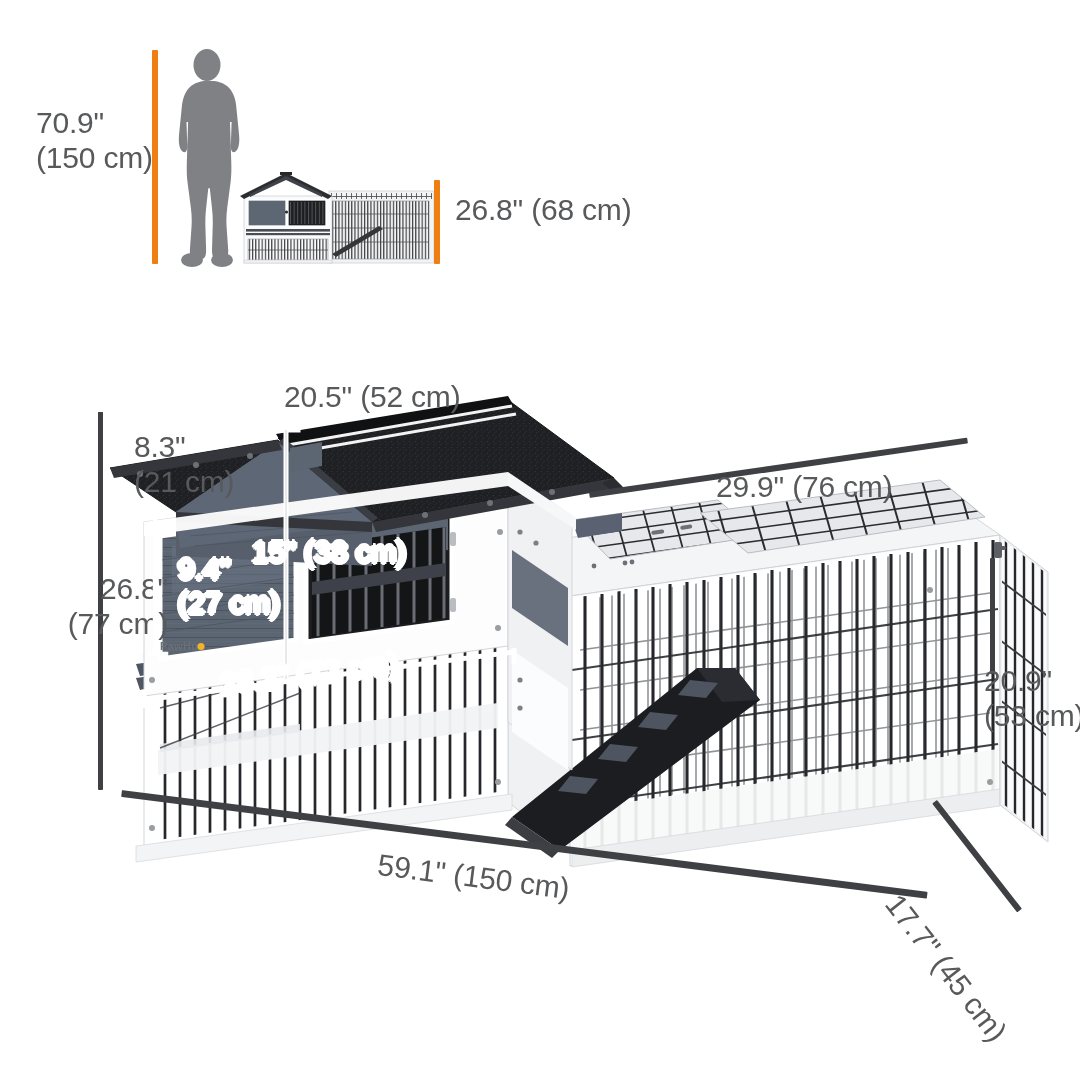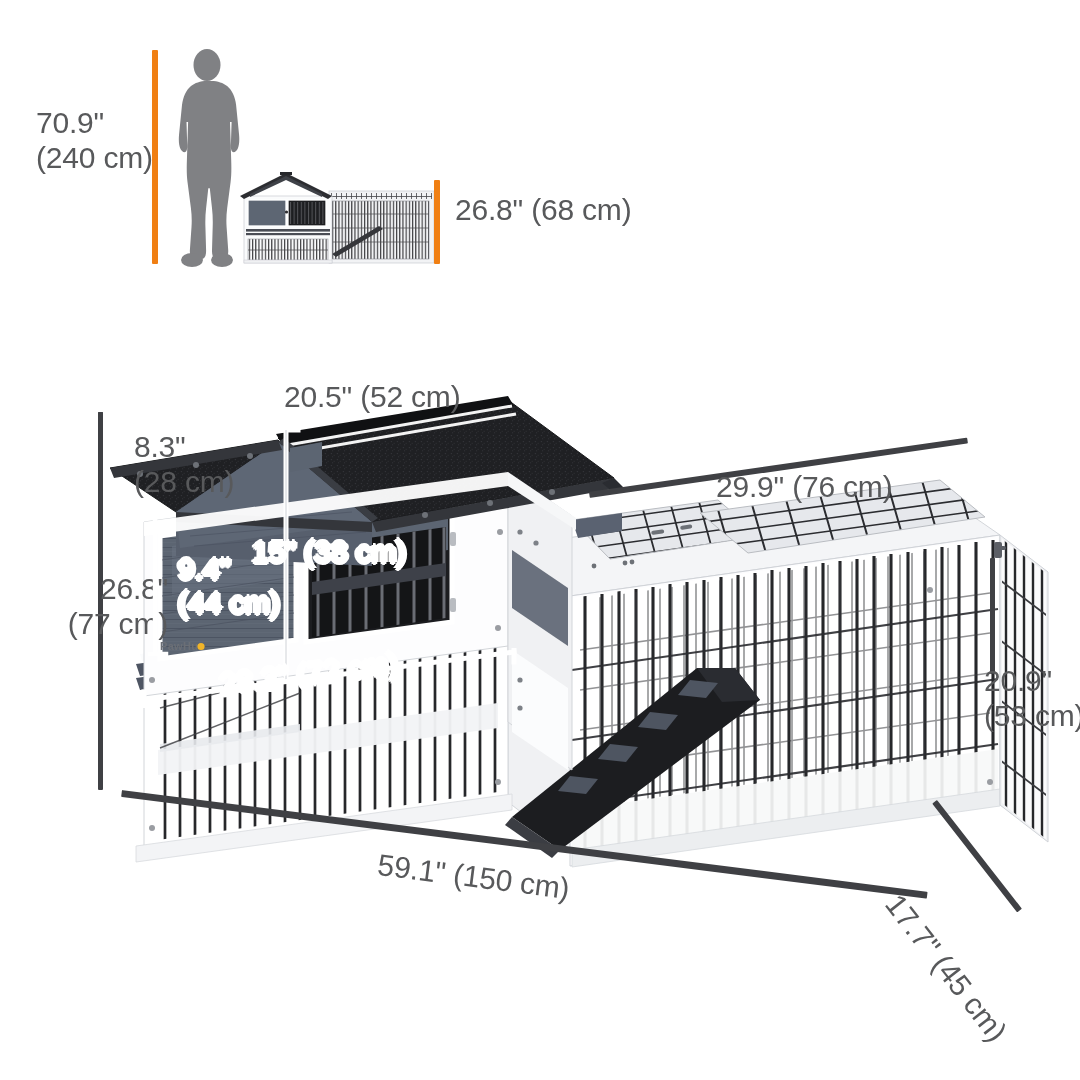--- a/index.html
+++ b/index.html
@@ -50,21 +50,21 @@
 </style>
 </head>
 <body>
 
 <div id="root" class="nosel">
 
   <div>
 
     <div class="dim-text two-line" style="left:36px; top:106px;">
       <div>70.9"</div>
-      <div>(240 cm)</div>
+      <div>(150 cm)</div>
     </div>
 
     <div class="orange-bar" style="left:152px; top:50px; width:6px; height:214px;"></div>
 
     <svg style="position:absolute; left:168px; top:48px;" width="78" height="220" viewBox="0 0 78 220">
       <g fill="#808184">
         <ellipse cx="39" cy="17" rx="13.5" ry="16"></ellipse>
         <path d="M39 33 c-7 0 -12 2 -16 5 c-5 4 -8 11 -9 19 l-3 30 c-0.5 6 0 11 1.5 14 c1.5 3 4 4 5.5 2.5
                  c1.2 -1.2 1.3 -4 1.2 -7.5 l-0.7 -22 l1.6 0 l-1.2 38 c-0.3 9 -0.2 16 0.6 22 l3.4 26
                  c0.9 7 1 13 0.6 19 l-1.6 23 c-0.2 3.5 0.3 6 1.6 7.5 c1.3 1.4 3.6 2 6.6 2 c3 0 5.2 -0.7 6.4 -2.1
@@ -535,21 +535,21 @@
   <div class="dark-bar" style="left:990px; top:558px; width:5px; height:116px;"></div>
   <div class="dim-text two-line" style="left:984px; top:664px;">
     <div>20.9"</div>
     <div>(53 cm)</div>
   </div>
 
   <div class="dim-text" style="left:284px; top:380px;">20.5" (52 cm)</div>
 
   <div class="dim-text two-line" style="left:134px; top:430px;">
     <div>8.3"</div>
-    <div>(28 cm)</div>
+    <div>(21 cm)</div>
   </div>
 
   <svg style="position:absolute; left:278px; top:426px;" width="40" height="260" viewBox="0 0 40 260">
     <g stroke="#ffffff" stroke-width="5" fill="none" stroke-linecap="square">
       <path d="M8 4 L8 254"></path>
       <path d="M2 4 L20 4"></path>
       <path d="M2 254 L20 254"></path>
     </g>
     <g stroke="#cfd2d7" stroke-width="1" fill="none">
       <path d="M8 4 L8 254"></path>
@@ -559,21 +559,21 @@
 
   <svg style="position:absolute; left:148px; top:508px;" width="30" height="150" viewBox="0 0 30 150">
     <g stroke="#ffffff" stroke-width="4.5" fill="none" stroke-linecap="square">
       <path d="M7 4 L7 146"></path>
       <path d="M2 4 L18 4"></path>
       <path d="M2 146 L18 146"></path>
     </g>
   </svg>
   <div class="dim-over two-line" style="left:178px; top:552px;">
     <div>9.4"</div>
-    <div>(44 cm)</div>
+    <div>(27 cm)</div>
   </div>
 
   <svg style="position:absolute; left:140px; top:648px;" width="380" height="60" viewBox="0 0 380 60">
     <g stroke="#ffffff" stroke-width="5" fill="none" stroke-linecap="square">
       <path d="M4 52 L374 4"></path>
       <path d="M4 44 L4 60"></path>
       <path d="M374 0 L374 14"></path>
     </g>
   </svg>
   <div class="dim-over rot" style="left:218px; top:668px; transform: rotate(-7deg);">28.3" (72 cm)</div>

